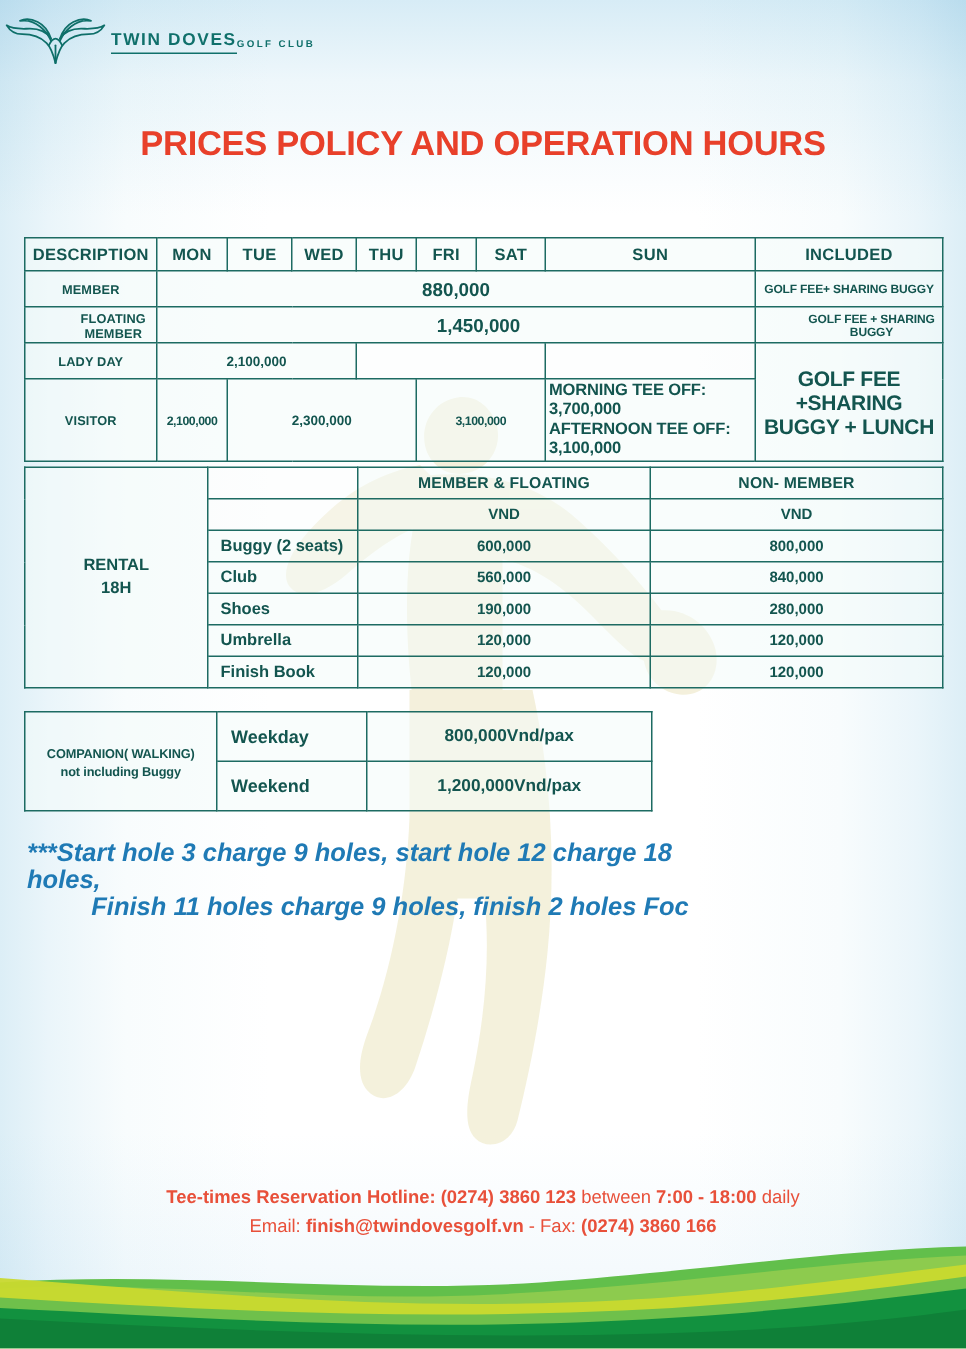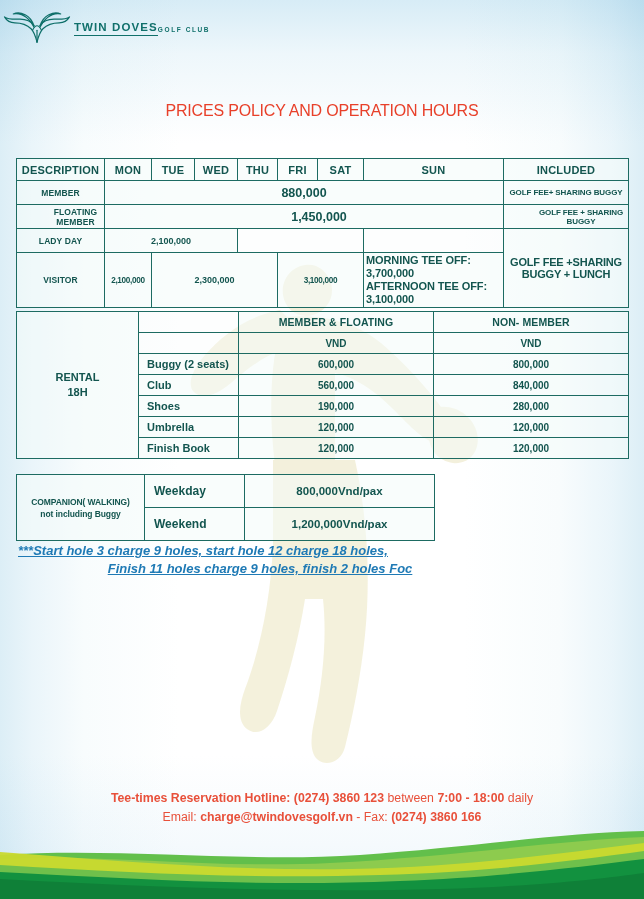--- a/index.html
+++ b/index.html
@@ -69,24 +69,23 @@
     margin-top: 2px;
   }
 
   
   .main-title {
     position: absolute;
     left: 0; right: 0;
     top: 82px;
     text-align: center;
     color: #e8402a;
-    font-size: 16px;
-    font-weight: normal;
+    font-size: 23px;
+    font-weight: bold;
     letter-spacing: -0.2px;
-    margin-top: 20px;
   }
 
   
   .tbl {
     position: absolute;
     border-collapse: collapse;
     table-layout: fixed;
     background: transparent;
   }
   .tbl td, .tbl th {
@@ -104,21 +103,21 @@
   #price-table {
     left: 16px;
     top: 158px;
     width: 612px;
   }
   #price-table th { font-size: 11px; height: 22px; letter-spacing: 0.2px; }
   #price-table td { font-size: 9px; }
   #price-table .rowlabel { font-size: 8.5px; letter-spacing: 0.1px; }
   #price-table .big { font-size: 12.5px; }
   #price-table .incl { font-size: 8px; letter-spacing: -0.1px; }
-  #price-table .incl-lunch { font-size: 11px; letter-spacing: -0.2px; }
+  #price-table .incl-lunch { font-size: 14px; letter-spacing: -0.2px; }
   #price-table .small-amt { font-size: 8.2px; letter-spacing: -0.3px; }
   #price-table .teeoff { font-size: 11px; text-align: left; line-height: 13px; letter-spacing: -0.1px;}
   #price-table tr.r-member td { height: 24px; margin-top: 25px; }
   #price-table tr.r-floating td { height: 24px; padding-left: 32px; }
   #price-table tr.r-lady td { height: 24px; }
   #price-table tr.r-visitor td { height: 44px; }
 
   
   #rental-table {
     left: 16px;
@@ -140,28 +139,27 @@
   }
   #companion-table td { height: 33px; }
   #companion-table .comp-label { font-size: 8.5px; line-height: 12px; letter-spacing: -0.1px; }
   #companion-table .day { text-align: left; padding-left: 9px; font-size: 12px; }
   #companion-table .price { font-size: 11.5px; }
 
   
   .note {
     position: absolute;
     left: 18px;
-    top: 542px;
+    top: 560px;
     width: 470px;
     color: #1f7ab5;
-    font-size: 13px;
+    font-size: 17px;
     font-weight: bold;
     font-style: italic;
     line-height: 18px;
-    text-decoration: underline;
   }
   .note .l2 { padding-left: 14px; display: block; text-align: center; }
 
   
   .footer {
     position: absolute;
     left: 0; right: 0;
     top: 789px;
     text-align: center;
     color: #e8503a;
@@ -345,21 +343,21 @@
   <div class="note">
     <span>***Start hole 3 charge 9 holes, start hole 12 charge 18 holes,</span>
     <span class="l2">Finish 11 holes charge 9 holes, finish 2 holes Foc</span>
   </div>
 
   <div class="footer">
     <div>
       <span class="strong">Tee-times Reservation Hotline: (0274) 3860 123</span><span class="light"> between </span><span class="strong">7:00 - 18:00</span><span class="light"> daily</span>
     </div>
     <div class="footer-line2">
-      <span class="light">Email: </span><span class="strong">charge@twindovesgolf.vn</span><span class="light">  -  Fax: </span><span class="strong">(0274) 3860 166</span>
+      <span class="light">Email: </span><span class="strong">finish@twindovesgolf.vn</span><span class="light">  -  Fax: </span><span class="strong">(0274) 3860 166</span>
     </div>
   </div>
 
   <svg class="waves" viewBox="0 0 644 82" preserveAspectRatio="none">
     <path d="M0 38 C120 30 240 46 360 38 C470 30 560 16 644 14 L644 82 L0 82 Z" fill="#62bf4b"></path>
     <path d="M0 42 C100 36 210 52 330 46 C450 40 550 24 644 20 L644 82 L0 82 Z" fill="#8dcb4e"></path>
     <path d="M0 35 C120 44 230 54 350 52 C470 50 560 36 644 26 L644 82 L0 82 Z" fill="#c9d92e" opacity="0.95"></path>
     <path d="M0 48 C130 56 250 62 380 58 C490 55 570 44 644 34 L644 82 L0 82 Z" fill="#6fc04b"></path>
     <path d="M0 55 C140 62 260 70 400 64 C500 60 580 50 644 42 L644 82 L0 82 Z" fill="#12913f"></path>
     <path d="M0 62 C150 70 300 76 440 72 C540 69 600 62 644 56 L644 82 L0 82 Z" fill="#0f8038"></path>

